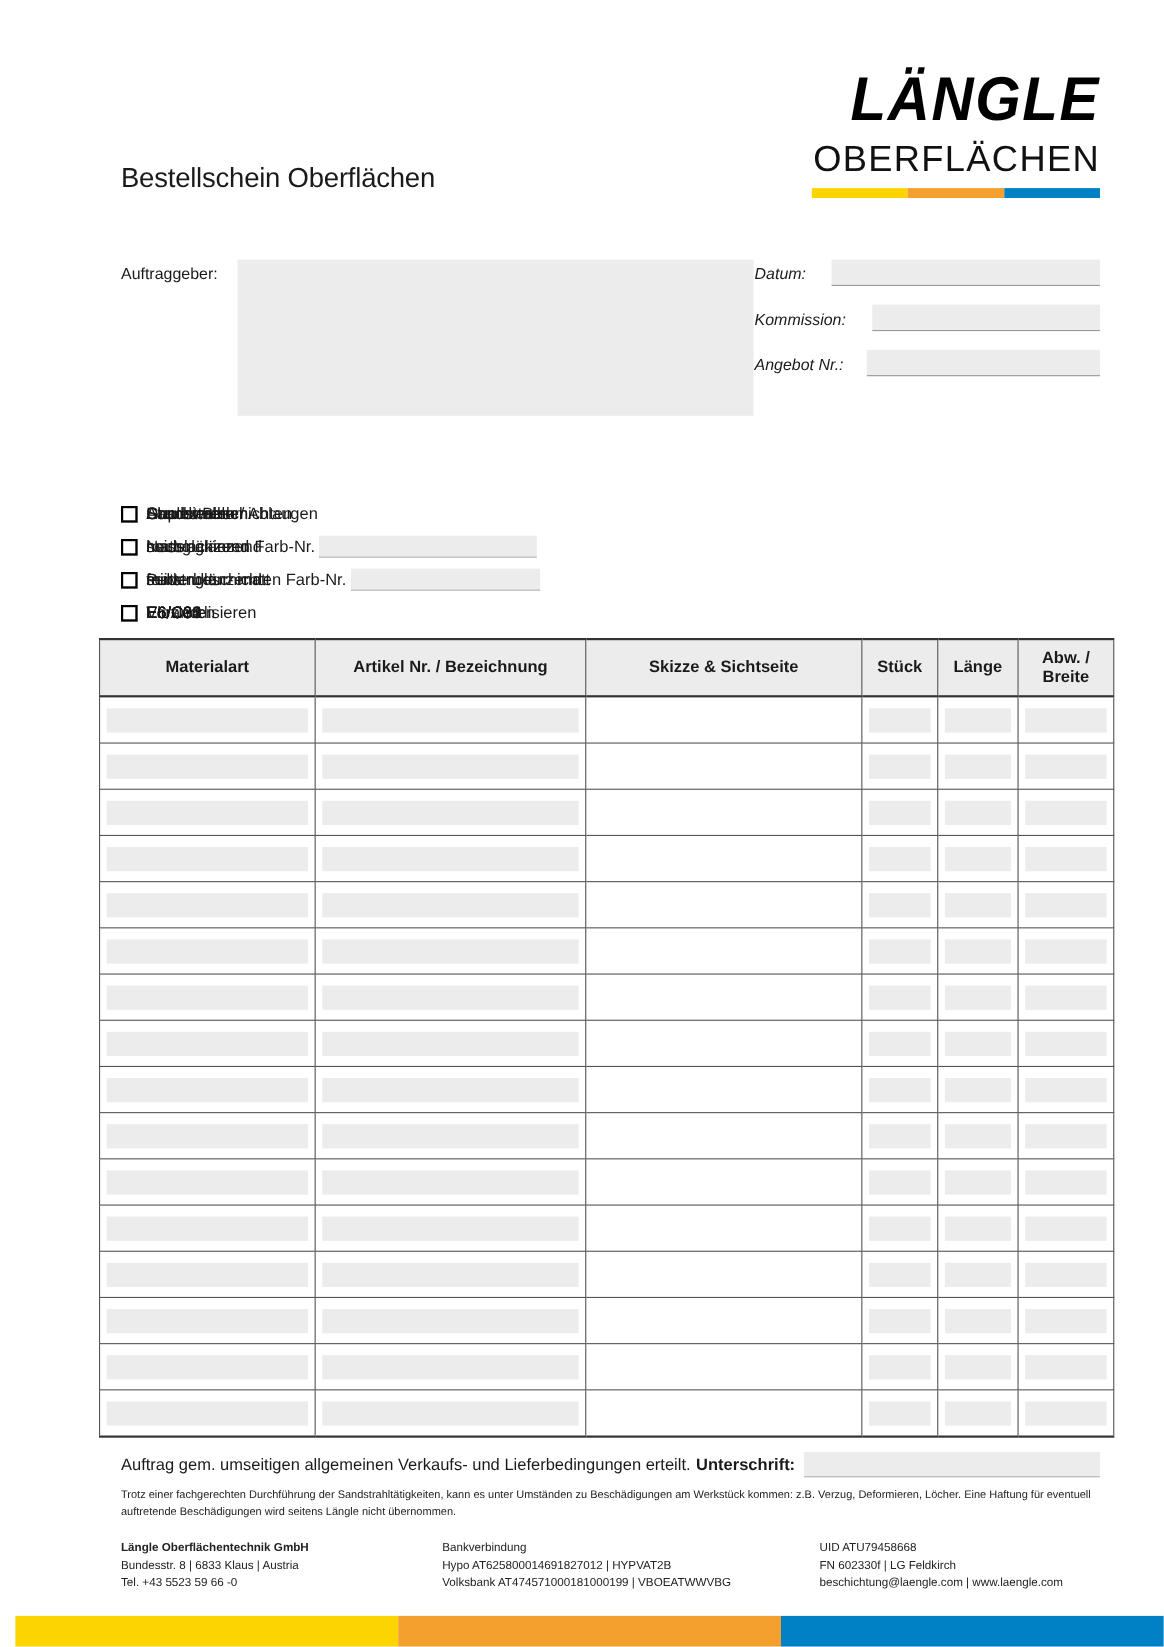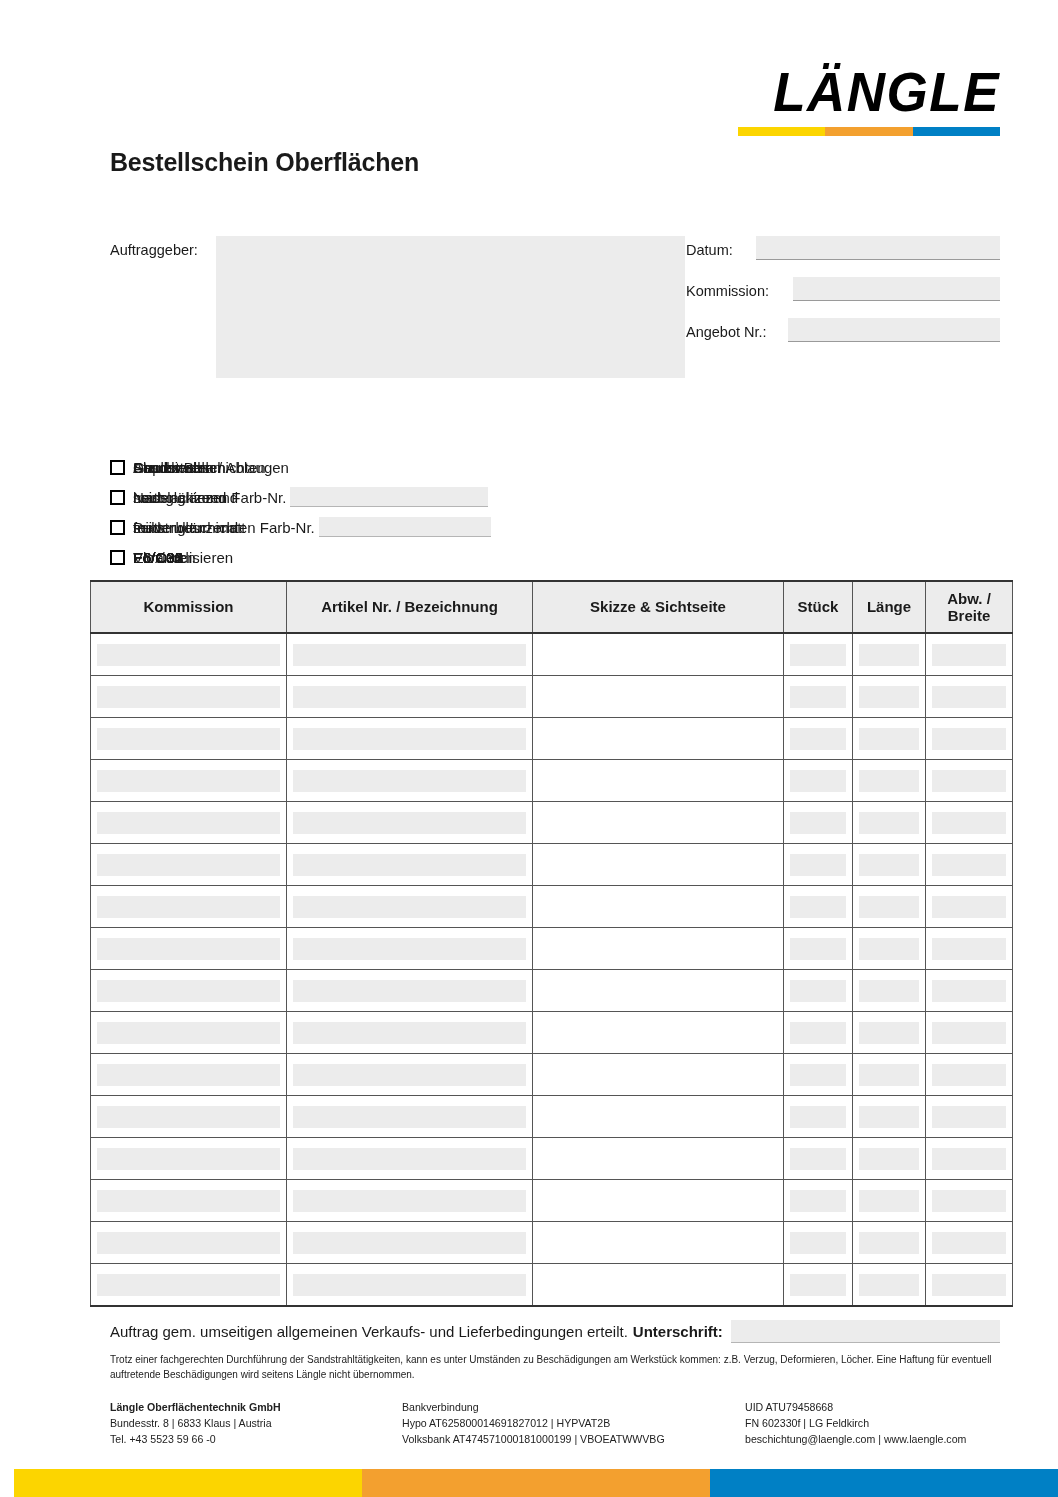--- a/index.html
+++ b/index.html
@@ -28,21 +28,21 @@
     top: 66px;
     left: 0;
     right: 0;
     height: 130px;
   }
   .doc-title {
     position: absolute;
     left: 110px;
     top: 82px;
     font-size: 25px;
-    font-weight: bold;
+    font-weight: normal;
     letter-spacing: -0.2px;
     white-space: nowrap;
   }
 
   .logo {
     position: absolute;
     right: 58px;
     top: 0;
     width: 262px;
     text-align: right;
@@ -82,21 +82,21 @@
 
   .auftraggeber-label { position: absolute; left: 110px; top: 6px; }
   .auftraggeber-box {
     position: absolute;
     left: 216px; top: 0;
     width: 469px; height: 142px;
     background: #ececec;
   }
 
   .rightcol { position: absolute; left: 686px; top: 0; width: 314px; }
-  .rrow { position: relative; height: 30px; margin-bottom: 11px; }
+  .rrow { position: relative; height: 30px; margin-bottom: 11px; font-style: italic; }
   .rrow .lbl { position: absolute; left: 0; top: 6px; }
   .rrow .fld {
     position: absolute; right: 0; top: 0; height: 23px;
     background: #ececec; border-bottom: 1px solid #9a9a9a;
   }
   .rrow.datum .fld      { left: 70px; }
   .rrow.bestellung .fld { left: 130px; }
   .rrow.bestellung .lbl { font-weight: bold; }
   .rrow.kommission .fld { left: 107px; }
   .rrow.angebot .fld    { left: 102px; }
@@ -227,20 +227,21 @@
 </head>
 <body>
 
 <div class="page">
 
   <div class="header">
     <div class="doc-title">Bestellschein Oberflächen</div>
 
     <div class="logo">
       <div class="logo-word">LÄNGLE</div>
+      <div class="logo-sub">OBERFLÄCHEN</div>
       <div class="logo-bar">
         <span style="background:#FCD500"></span>
         <span style="background:#F3A02F"></span>
         <span style="background:#0080C5"></span>
       </div>
     </div>
   </div>
 
   <div class="form-top">
     <div class="lbl auftraggeber-label">Auftraggeber:</div>
@@ -360,21 +361,21 @@
           <i class="cb"></i>
           <span>E6/C35</span>
         </span>
     </div>
 
   </div>
 
   <table class="tbl">
     <thead>
       <tr>
-        <th class="col-mat">Kommission</th>
+        <th class="col-mat">Materialart</th>
         <th class="col-art">Artikel Nr. / Bezeichnung</th>
         <th class="col-skizze">Skizze &amp; Sichtseite</th>
         <th class="col-stk">Stück</th>
         <th class="col-lng">Länge</th>
         <th class="col-abw">
           <span>Abw. /</span><br>
           <span>Breite</span>
         </th>
       </tr>
     </thead>

